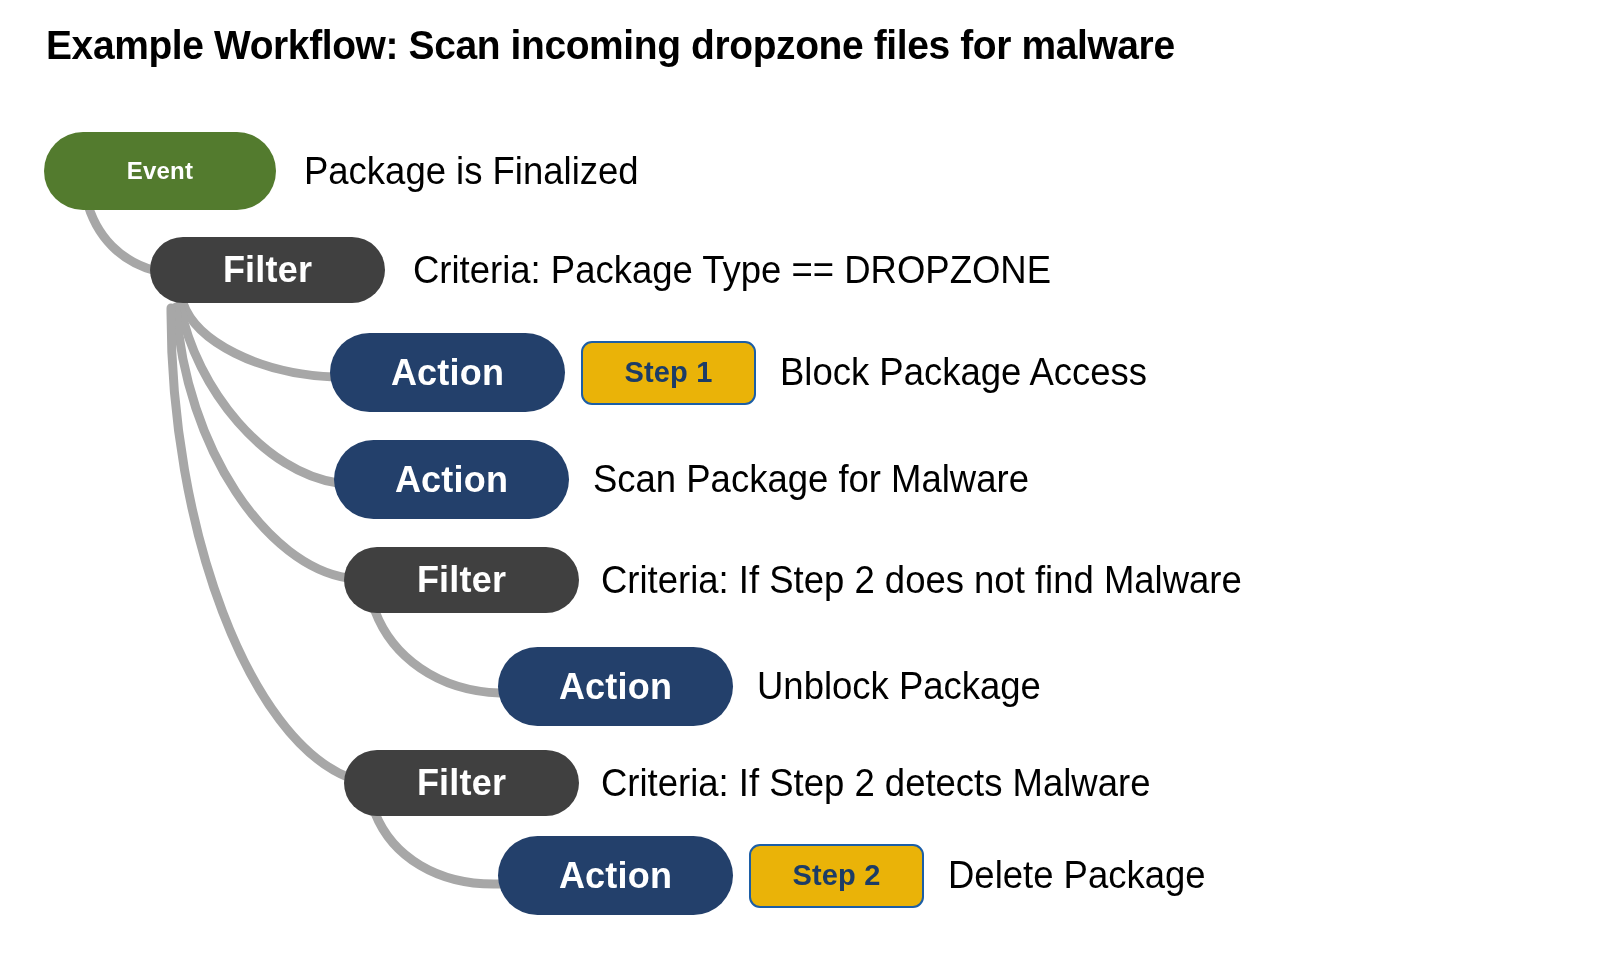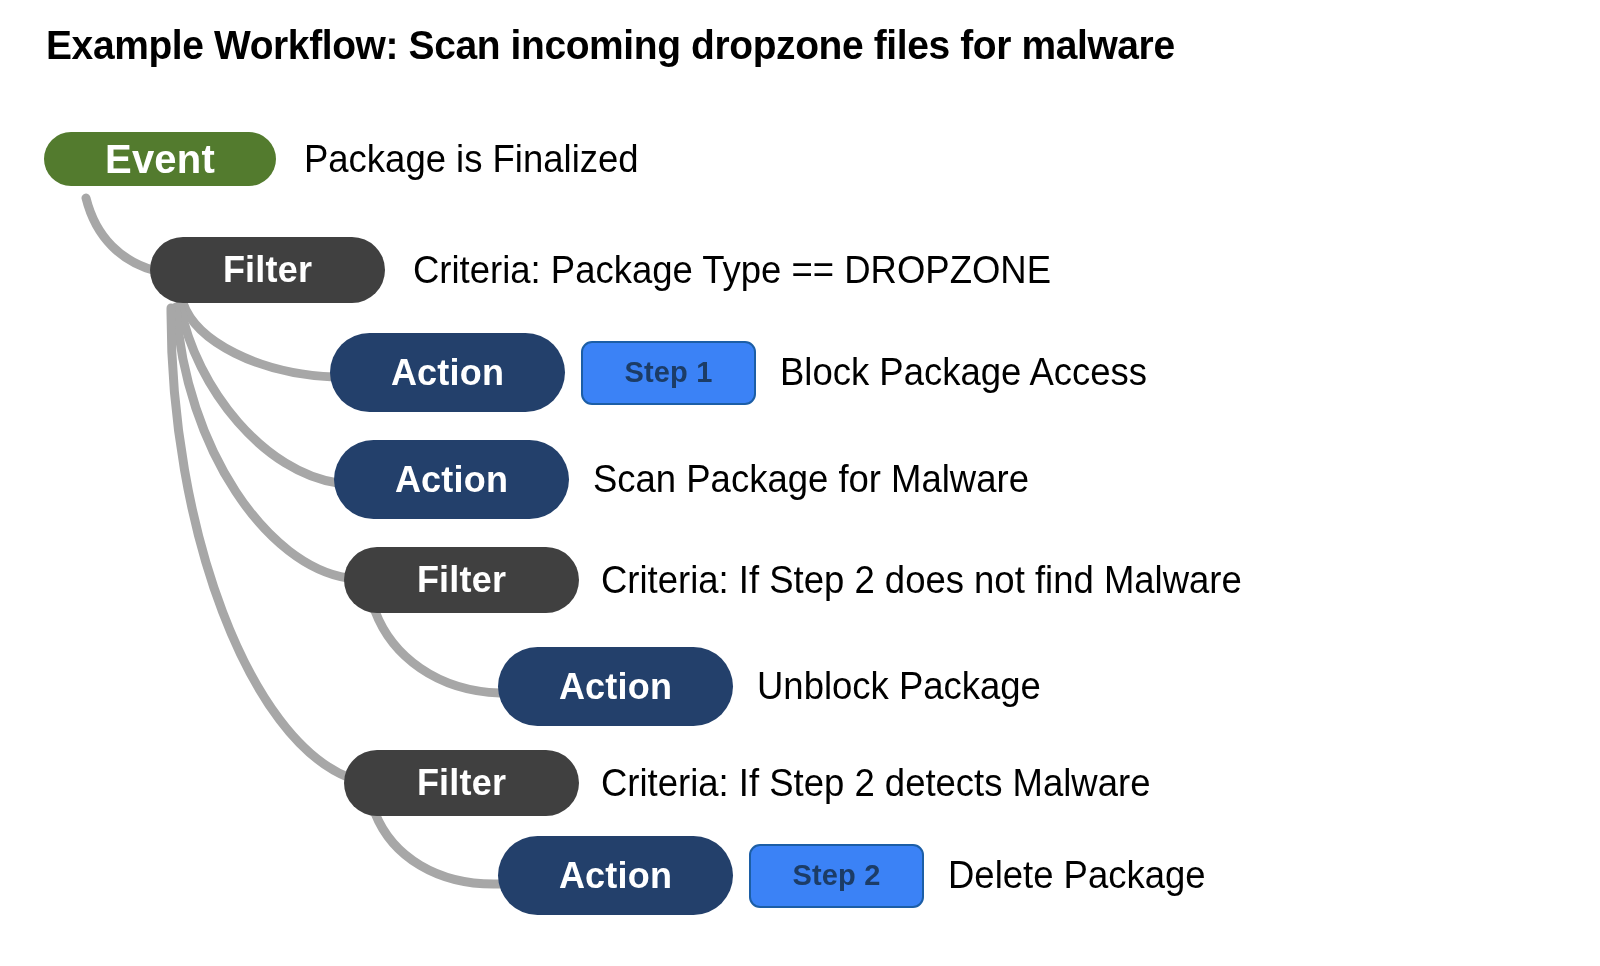--- a/index.html
+++ b/index.html
@@ -63,22 +63,22 @@
     justify-content: center;
     border-radius: 999px;
     color: #ffffff;
     font-weight: 700;
     letter-spacing: 0.2px;
     box-sizing: border-box;
   }
   .pill-event {
     background: #537B2E;
     width: 232px;
-    height: 54px;
-    font-size: 40px;
+    height: 78px;
+    font-size: 24px;
   }
   .pill-filter {
     background: #404040;
     width: 235px;
     height: 66px;
     font-size: 36px;
   }
   .pill-action {
     background: #23406B;
     width: 235px;
@@ -89,21 +89,21 @@
   .step-badge {
     display: flex;
     align-items: center;
     justify-content: center;
     box-sizing: border-box;
     width: 175px;
     height: 64px;
     margin-left: 16px;
     border: 2.5px solid #1C5EA6;
     border-radius: 11px;
-    background: #3b82f6;
+    background: #eab308;
     color: #1C3C66;
     font-size: 29px;
     font-weight: 700;
     letter-spacing: 0.2px;
   }
 
   .desc {
     margin-left: 28px;
     font-size: 38px;
     color: #000000;

